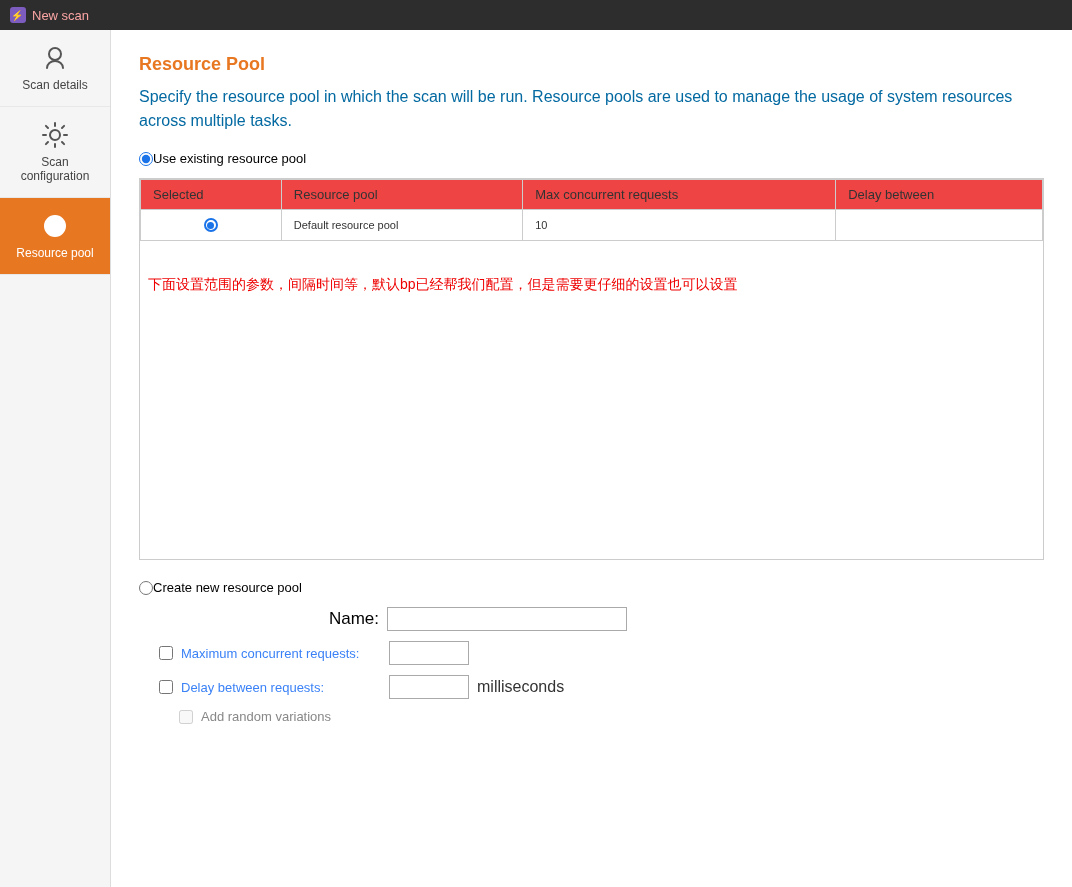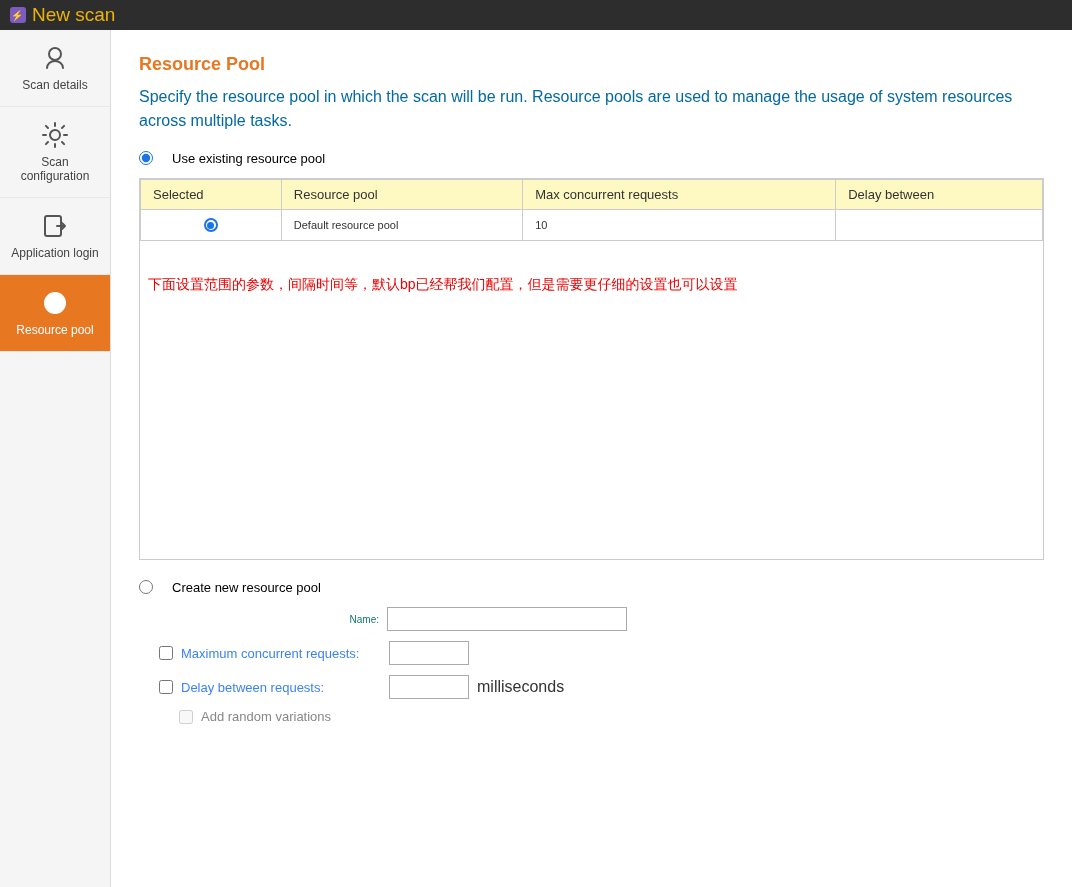--- a/index.html
+++ b/index.html
@@ -16,21 +16,21 @@
       gap: 6px;
       flex-shrink: 0;
     }
     .topbar-icon {
       width: 16px; height: 16px;
       background: #7c5cbf;
       border-radius: 3px;
       display: flex; align-items: center; justify-content: center;
       font-size: 10px; color: #fff; font-weight: bold;
     }
-    .topbar-title { font-size: 19px; color: #eab308; }
+    .topbar-title { font-size: 13px; color: #fca5a5; }
 
     
     .main-layout {
       display: flex;
       flex: 1;
       overflow: hidden;
     }
 
     
     .sidebar {
@@ -80,36 +80,37 @@
     .page-desc {
       color: #0369a1;
       font-size: 16px;
       margin-bottom: 18px;
       line-height: 1.5;
     }
 
     
     .radio-option {
       display: flex;
-      gap: 19px;
+      align-items: center;
+      gap: 0;
       margin-bottom: 12px;
       font-size: 13px;
       cursor: pointer;
     }
     .radio-option input[type="radio"] { accent-color: #1a73e8; width: 14px; height: 14px; cursor: pointer; }
 
     
     .resource-table {
       border: 1px solid #ccc;
       width: 100%;
       border-collapse: collapse;
       margin-bottom: 16px;
     }
     .resource-table th {
-      background: #fef9c3;
+      background: #ef4444;
       border: 1px solid #ccc;
       padding: 7px 12px;
       font-size: 13px;
       font-weight: normal;
       color: #333;
       text-align: left;
     }
     .resource-table td {
       border: 1px solid #ccc;
       padding: 8px 12px;
@@ -155,22 +156,22 @@
       margin-top: 8px;
     }
     .form-row {
       display: flex;
       align-items: center;
       margin-bottom: 10px;
       margin-left: 20px;
       gap: 8px;
     }
     .form-label {
-      font-size: 10px;
-      color: #0f766e;
+      font-size: 17px;
+      color: #000000;
       min-width: 220px;
       text-align: right;
     }
     .form-input-text {
       border: 1px solid #aaa;
       padding: 3px 5px;
       font-size: 13px;
       height: 24px;
     }
     .form-input-name { width: 240px; }
@@ -220,27 +221,20 @@
     </div>
 
     <div class="sidebar-item">
       <svg viewBox="0 0 28 28" fill="none" xmlns="http://www.w3.org/2000/svg">
         <path d="M14 9a5 5 0 1 0 0 10A5 5 0 0 0 14 9z" stroke="#555" stroke-width="2" fill="none"></path>
         <path d="M14 2v3M14 23v3M2 14h3M23 14h3M4.9 4.9l2.1 2.1M21 21l2.1 2.1M4.9 23.1l2.1-2.1M21 7l2.1-2.1" stroke="#555" stroke-width="2" stroke-linecap="round"></path>
       </svg>
       <span>Scan configuration</span>
     </div>
 
-    <div class="sidebar-item">
-      <svg viewBox="0 0 28 28" fill="none" xmlns="http://www.w3.org/2000/svg">
-        <rect x="4" y="4" width="16" height="20" rx="2" stroke="#555" stroke-width="2" fill="none"></rect>
-        <path d="M16 14h8M21 11l3 3-3 3" stroke="#555" stroke-width="2" stroke-linecap="round" stroke-linejoin="round"></path>
-      </svg>
-      <span>Application login</span>
-    </div>
 
     <div class="sidebar-item active">
       <svg viewBox="0 0 28 28" fill="none" xmlns="http://www.w3.org/2000/svg">
         <path d="M14 14 L14 4 A10 10 0 0 1 24 14 Z" fill="#fff"></path>
         <path d="M14 14 L4 14 A10 10 0 0 1 14 4 Z" fill="#fff" opacity="0.6"></path>
         <path d="M14 14 L24 14 A10 10 0 0 1 4 14 Z" fill="#fff" opacity="0.4"></path>
         <circle cx="14" cy="14" r="10" stroke="#fff" stroke-width="2" fill="none"></circle>
         <line x1="14" y1="4" x2="14" y2="24" stroke="#fff" stroke-width="1.5"></line>
         <line x1="4" y1="14" x2="24" y2="14" stroke="#fff" stroke-width="1.5"></line>
       </svg>

